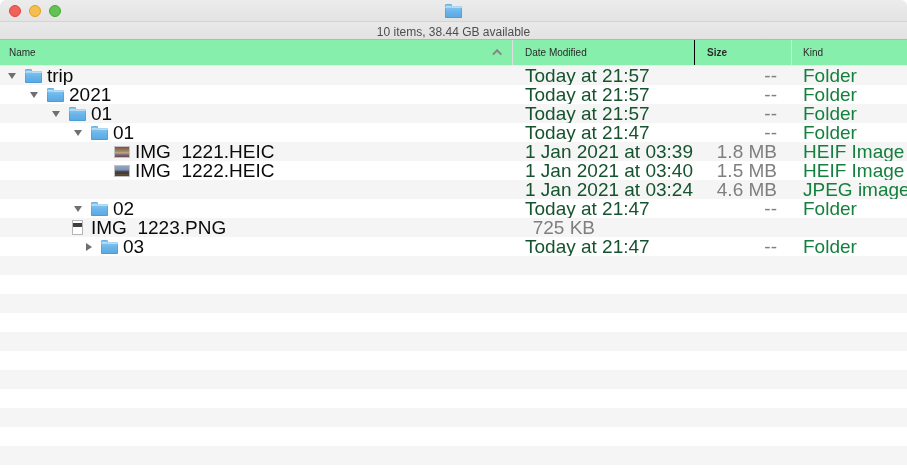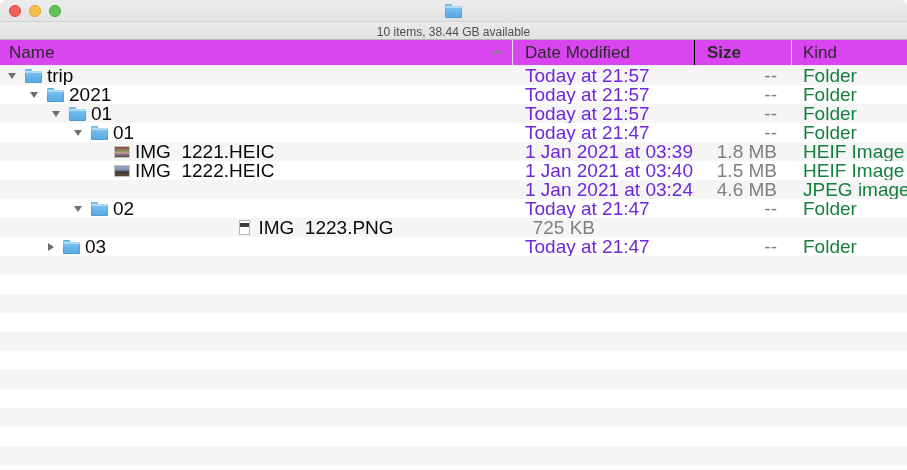--- a/index.html
+++ b/index.html
@@ -18,35 +18,35 @@
   
   .folder { width:17px; height:12px; position:relative; background:linear-gradient(180deg,#85c9f2 0%,#6ab5ea 45%,#59a8e2 100%); border-radius:1.5px; box-shadow:inset 0 0 0 0.5px rgba(40,110,170,.45); margin-top:3px; }
   .folder::before { content:""; position:absolute; top:-2.5px; left:0; width:7px; height:4px; background:#7fc4f0; border-radius:1.5px 1.5px 0 0; box-shadow:inset 0 0 0 0.5px rgba(40,110,170,.45); }
   .folder::after { content:""; position:absolute; top:0; left:0; right:0; height:2px; background:rgba(255,255,255,.45); border-radius:1.5px 1.5px 0 0; }
 
   
   .statusbar { height:18px; flex:0 0 18px; background:linear-gradient(180deg,#e9e9e9,#e2e2e2); border-bottom:1px solid #b6b6b6; display:flex; align-items:flex-end; justify-content:center; }
   .status-text { font-size:12px; color:#4e4e4e; }
 
   
-  .colheader { height:26px; flex:0 0 26px; background:#d946ef; border-bottom:1px solid #ececec; display:flex; align-items:stretch; font-size:17px; color:#2b2b2b; }
+  .colheader { height:26px; flex:0 0 26px; background:#86efac; border-bottom:1px solid #ececec; display:flex; align-items:stretch; font-size:10px; color:#2b2b2b; }
   .hcell { display:flex; align-items:center; }
   .hcell.name { width:513px; flex:0 0 513px; padding-left:9px; border-right:1px solid #dedede; justify-content:space-between; }
   .hcell.date { width:182px; flex:0 0 182px; padding-left:12px; border-right:1px solid #000000; }
   .hcell.size { width:97px; flex:0 0 97px; padding-left:12px; border-right:1px solid #dedede;font-weight:bold; }
   .hcell.kind { flex:1 1 auto; padding-left:11px; }
   .sort-chevron { width:7px; height:7px; border-left:2px solid #868686; border-top:2px solid #868686; transform:rotate(45deg) translateY(2px); margin-right:10px; }
 
   
   .file-list { display:flex; flex-direction:column; }
   .row { height:19px; flex:0 0 19px; display:flex; align-items:center; font-size:19px; background:#fff; }
   .row:nth-child(odd) { background:#f5f5f5; }
   .cell { height:100%; display:flex; align-items:center; overflow:hidden; white-space:nowrap; }
   .name-cell { width:513px; flex:0 0 513px; color:#0a0a0a; }
-  .date-cell { width:182px; flex:0 0 182px; padding-left:12px; color:#6d28d9; }
+  .date-cell { width:182px; flex:0 0 182px; padding-left:12px; color:#14532d; }
   .size-cell { width:97px; flex:0 0 97px; padding-right:15px; justify-content:flex-end; color:#7f7f7f; }
   .kind-cell { flex:1 1 auto; padding-left:11px; color:#15803d; }
 
   .disclosure { width:10px; height:10px; margin-right:7px; flex:0 0 10px; position:relative; }
   .disclosure::before { content:""; position:absolute; left:0; top:2px; }
   .disclosure.tri-down::before { border-left:4.5px solid transparent; border-right:4.5px solid transparent; border-top:6px solid #6f6f6f; }
   .disclosure.tri-right::before { border-top:4.5px solid transparent; border-bottom:4.5px solid transparent; border-left:6px solid #6f6f6f; top:1px; left:2px; }
   .disclosure.tri-none { visibility:hidden; }
 
   .iconslot { width:17px; flex:0 0 17px; margin-right:5px; display:flex; justify-content:center; align-items:center; }
@@ -189,31 +189,31 @@
       <span class="iconslot">
             <span class="fileicon folder"></span>
           </span>
       <span class="label">02</span>
     </div>
     <div class="cell date-cell">Today at 21:47</div>
     <div class="cell size-cell">--</div>
     <div class="cell kind-cell">Folder</div>
   </div>
       <div class="row">
-    <div class="cell name-cell" style="padding-left: 100px; justify-content: center;">
+    <div class="cell name-cell" style="padding-left: 52px;">
       <span class="disclosure tri-none"></span>
       <span class="iconslot">
             <span class="fileicon thumb-port icon-png"></span>
           </span>
       <span class="label">IMG_1223.PNG</span>
     </div>
     <div class="cell size-cell">725 KB</div>
   </div>
       <div class="row">
-    <div class="cell name-cell" style="padding-left: 46px;">
+    <div class="cell name-cell" style="padding-left: 84px;">
       <span class="disclosure tri-right"></span>
       <span class="iconslot">
             <span class="fileicon folder"></span>
           </span>
       <span class="label">03</span>
     </div>
     <div class="cell date-cell">Today at 21:47</div>
     <div class="cell size-cell">--</div>
     <div class="cell kind-cell">Folder</div>
   </div>

